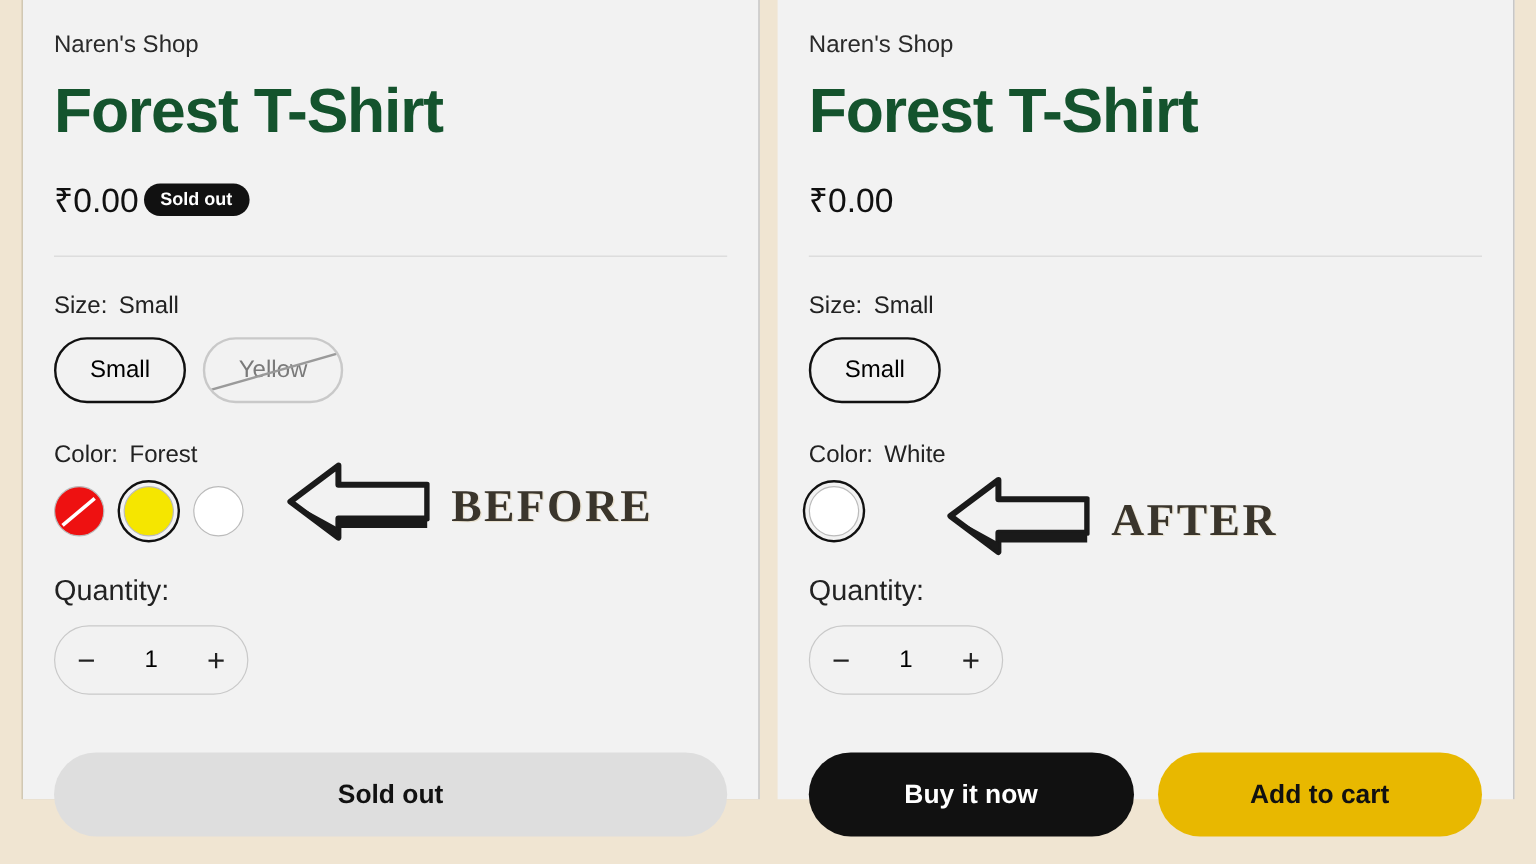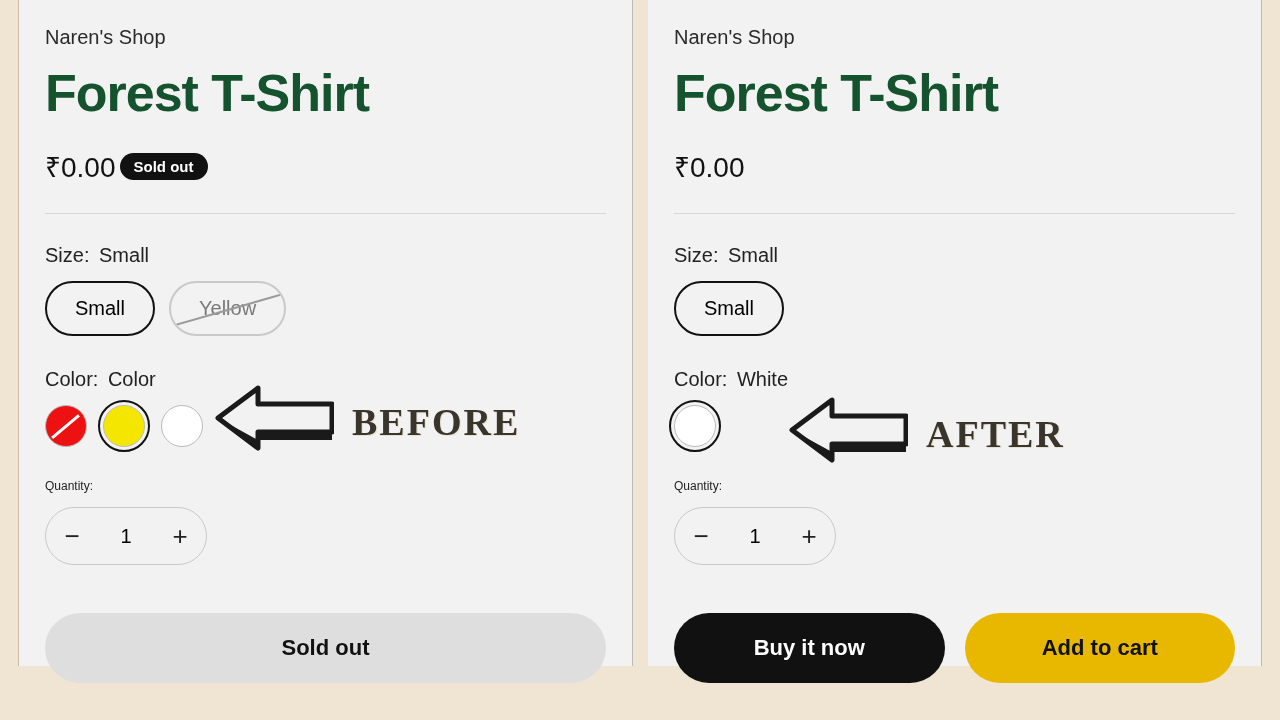--- a/index.html
+++ b/index.html
@@ -53,21 +53,21 @@
   }
   .swatch.selected { outline:2px solid #111; outline-offset:3px; }
   .swatch.red    { background:#e11; }
   .swatch.yellow { background:#f5e600; }
   .swatch.white  { background:#fff; }
   .swatch.struck::after{
     content:""; position:absolute; left:6%; right:6%; top:48%;
     border-top:3px solid #fff; transform: rotate(-40deg);
   }
 
-  .qty-label { font-size: 12px; color:#222; margin-bottom:14px; }
+  .qty-label { font-size: 24px; color:#222; margin-bottom:14px; }
   .qty-box {
     display:inline-flex; align-items:center; border:1px solid #c9c9c9;
     border-radius: 32px; overflow:hidden; margin-bottom: 48px;
   }
   .qty-btn {
     width:52px; height:56px; background:transparent; border:none;
     font-size:26px; cursor:pointer; color:#222;
   }
   .qty-val { width:56px; text-align:center; font-size:20px; }
 
@@ -84,21 +84,21 @@
   .annot {
     position:absolute; display:flex; align-items:center; gap:18px;
     pointer-events:none;
   }
   .annot .label {
     font-family: Georgia, "Times New Roman", serif;
     font-size:38px; font-weight:700; letter-spacing:2px; color:#3a352c;
     text-shadow: 1px 1px 0 #e8e0cf;
   }
   .annot svg { width:120px; height:76px; }
-  .annot.before { left: 214px; top: 384px; }
+  .annot.before { left: 238px; top: 384px; }
   .annot.after  { left: 788px; top: 396px; justify-content: center; }
 </style>
 </head>
 <body>
 
 <div class="panel left">
   <div class="shop-name">Naren's Shop</div>
   <h1 class="title">Forest T-Shirt</h1>
   <div class="price-row">
     <span class="price">₹0.00</span>
@@ -110,21 +110,21 @@
     <span>Size:</span>
     <span class="val">Small</span>
   </div>
   <div class="pill-row">
     <button class="pill">Small</button>
     <button class="pill unavailable">Yellow</button>
   </div>
 
   <div class="opt-label">
     <span>Color:</span>
-    <span class="val">Color</span>
+    <span class="val">Forest</span>
   </div>
   <div class="swatch-row">
     <button class="swatch red struck"></button>
     <button class="swatch yellow selected"></button>
     <button class="swatch white"></button>
   </div>
 
   <div class="qty-label">Quantity:</div>
   <div class="qty-box">
     <button class="qty-btn">−</button>

